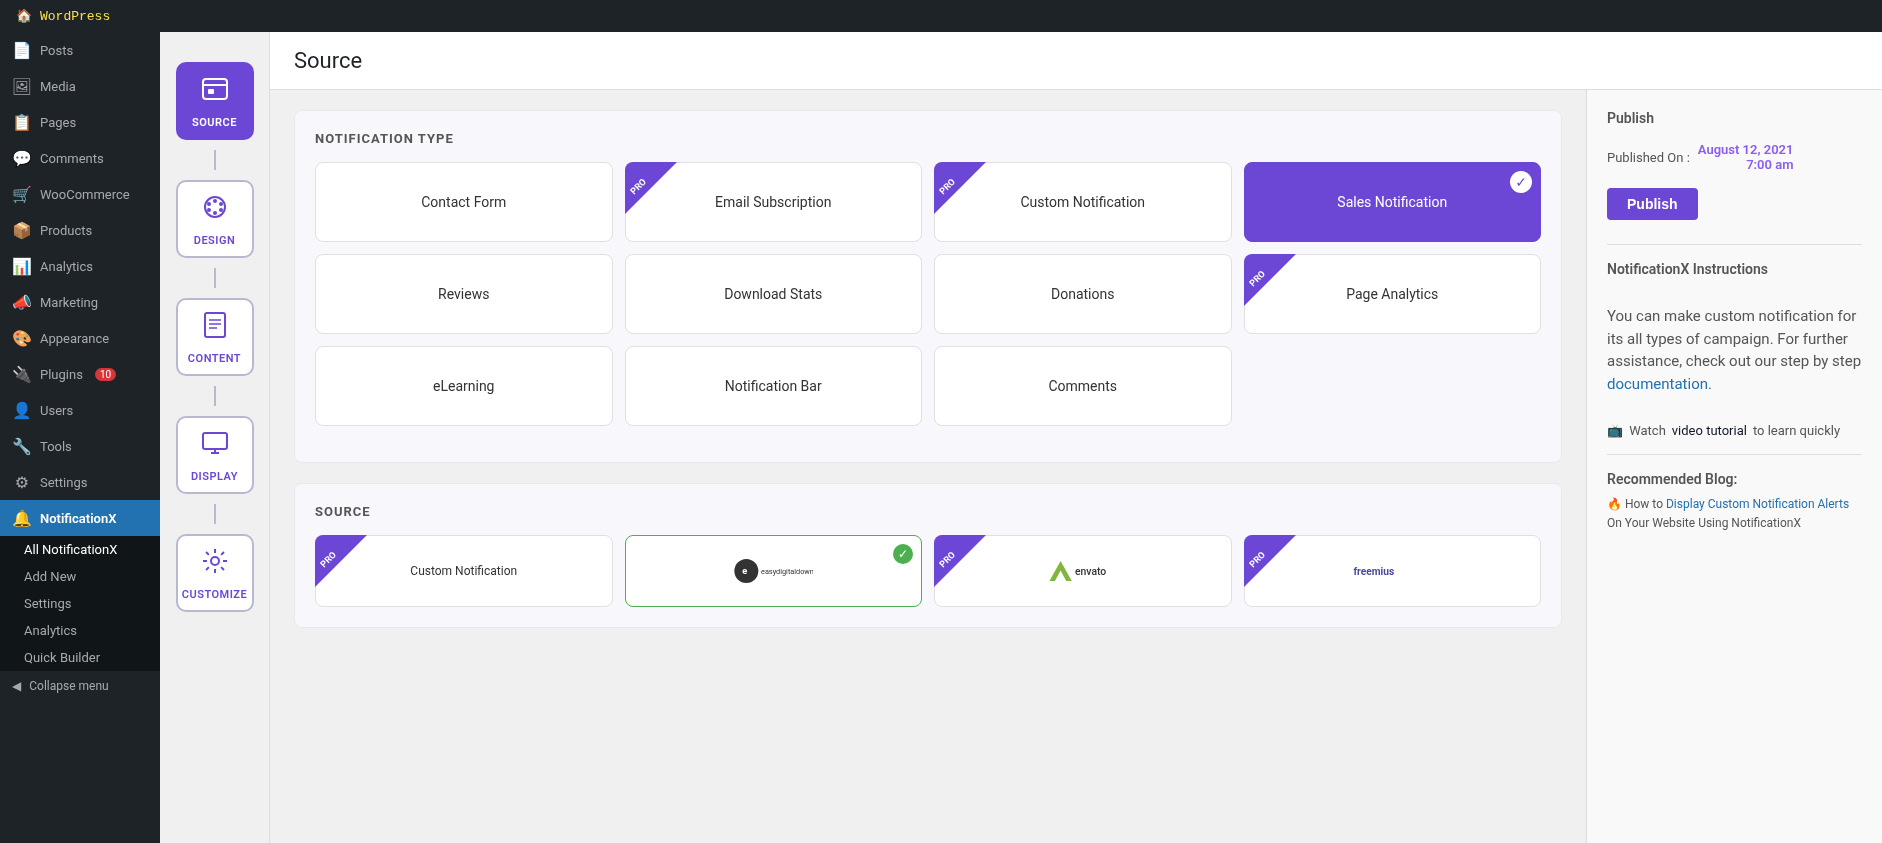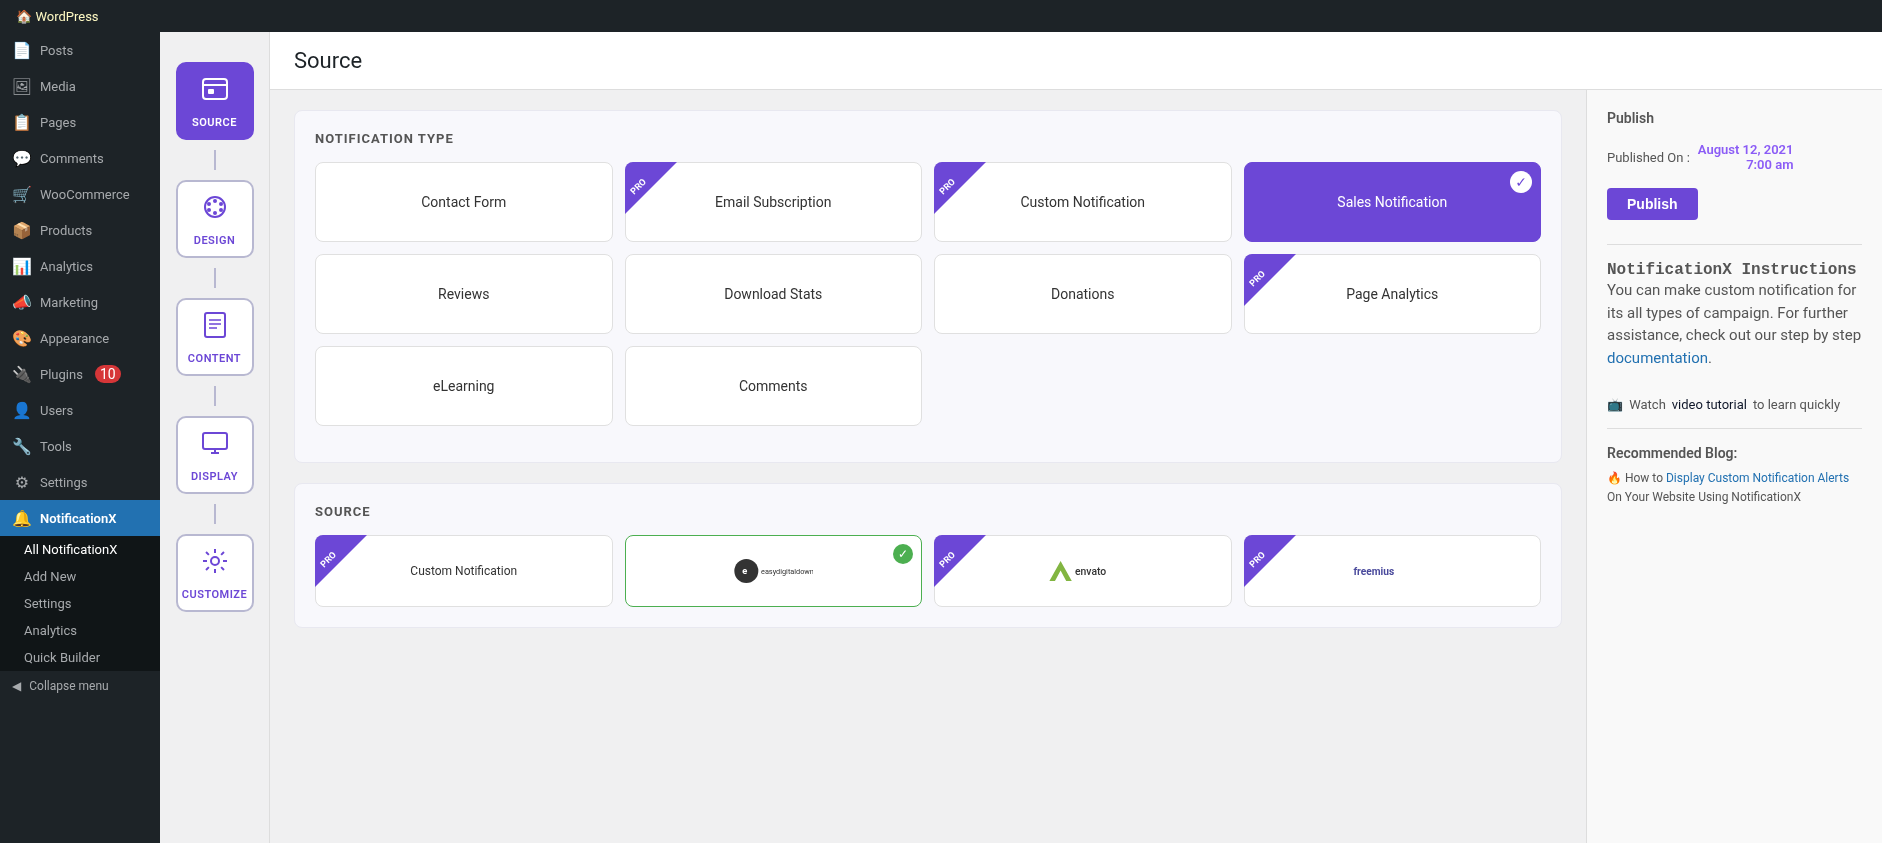--- a/index.html
+++ b/index.html
@@ -1,26 +1,26 @@
 <!DOCTYPE html>
 <html><head>
   <meta charset="utf-8">
   <style>
     * { box-sizing: border-box; margin: 0; padding: 0; }
     body { font-family: -apple-system, BlinkMacSystemFont, "Segoe UI", Roboto, sans-serif; display: flex; background: #f0f0f1; min-height: 843px; }
 
     
     .admin-bar { position: fixed; top: 0; left: 0; right: 0; height: 32px; background: #1d2327; z-index: 100; display: flex; align-items: center; padding: 0 16px; }
-    .admin-bar-title { color: #fef9c3; font-size: 13px; }
+    .admin-bar-title { color: #fde047; font-size: 13px; font-family: Liberation Mono, monospace; }
 
     
     .sidebar { width: 160px; background: #1d2327; min-height: 843px; padding-top: 32px; flex-shrink: 0; }
     .sidebar-item { display: flex; align-items: center; gap: 8px; padding: 8px 12px; color: #a7aaad; font-size: 13px; cursor: pointer; }
     .sidebar-item .icon { width: 20px; height: 20px; display: flex; align-items: center; justify-content: center; font-size: 16px; flex-shrink: 0; }
-    .sidebar-badge { background: #d63638; color: #fff; border-radius: 10px; font-size: 14px; padding: 1px 5px; margin-left: 4px; }
+    .sidebar-badge { background: #d63638; color: #fff; border-radius: 10px; font-size: 10px; padding: 1px 5px; margin-left: 4px; }
     .sidebar-sub { background: #101517; }
     .sidebar-sub .sub-item { padding: 6px 12px 6px 24px; color: #a7aaad; font-size: 13px; cursor: pointer; display: block; }
     .sidebar-sub .sub-item.active { color: #fff; }
     .sidebar-notificationx { background: #2271b1; }
     .sidebar-notificationx .sidebar-item { background: #2271b1; color: #fff; font-weight: 600; }
     .collapse-menu { display: flex; align-items: center; gap: 8px; padding: 8px 12px; color: #a7aaad; font-size: 12px; cursor: pointer; }
 
     
     .steps-sidebar { width: 110px; background: #f0f0f1; display: flex; flex-direction: column; align-items: center; padding: 20px 0; gap: 0; border-right: 1px solid #ddd; flex-shrink: 0; padding-top: 52px; }
     .step-item { display: flex; flex-direction: column; align-items: center; position: relative; width: 100%; padding: 10px 0; }
@@ -60,21 +60,21 @@
     .source-check { position: absolute; top: 8px; right: 8px; width: 20px; height: 20px; background: #4caf50; border-radius: 50%; display: flex; align-items: center; justify-content: center; color: #fff; font-size: 12px; }
 
     
     .right-sidebar { width: 296px; background: #f9f9f9; border-left: 1px solid #ddd; padding: 20px; }
     .publish-section { margin-bottom: 24px; }
     .publish-title { font-size: 14px; font-weight: 600; color: #555; margin-bottom: 16px; }
     .published-on-row { display: flex; align-items: center; gap: 8px; margin-bottom: 16px; font-size: 13px; color: #555; text-align: right; }
     .published-date { color: #8b5cf6; font-weight: 600; font-size: 13px; }
     .publish-btn { background: #6c47d6; color: #fff; border: none; border-radius: 4px; padding: 8px 20px; font-size: 14px; cursor: pointer; font-weight: 600; }
     .divider { border: none; border-top: 1px solid #ddd; margin: 16px 0; }
-    .instructions-title { font-size: 16px; font-weight: 600; color: #555; margin-bottom: 0; font-family: Liberation Mono, monospace; }
+    .instructions-title { font-size: 14px; font-weight: 600; color: #555; margin-bottom: 28px; }
     .instructions-text { font-size: 15px; color: #555; line-height: 1.5; margin-bottom: 28px; }
     .instructions-text a { color: #2271b1; text-decoration: none; }
     .watch-row { display: flex; align-items: center; gap: 6px; font-size: 13px; color: #555; margin-bottom: 12px; }
     .watch-row a { color: #0f172a; text-decoration: none; }
     .recommended-title { font-size: 14px; font-weight: 600; color: #555; margin-bottom: 8px; }
     .blog-link-row { font-size: 12px; color: #555; line-height: 1.6; }
     .blog-link-row a { color: #2271b1; text-decoration: none; }
 
     .section-block { background: #f8f8fc; border: 1px solid #e8e8f0; border-radius: 8px; padding: 20px; margin-bottom: 20px; }
   </style>
@@ -285,20 +285,23 @@
             <div class="pro-triangle">
               <div class="pro-triangle-text">PRO</div>
             </div>
             <span>Page Analytics</span>
           </div>
 
           <div class="notif-card">
             <span>eLearning</span>
           </div>
 
+          <div class="notif-card">
+            <span>Notification Bar</span>
+          </div>
 
           <div class="notif-card">
             <span>Comments</span>
           </div>
         </div>
       </div>
 
       <div class="section-block">
         <div class="section-title">SOURCE</div>
         <div class="source-grid">

